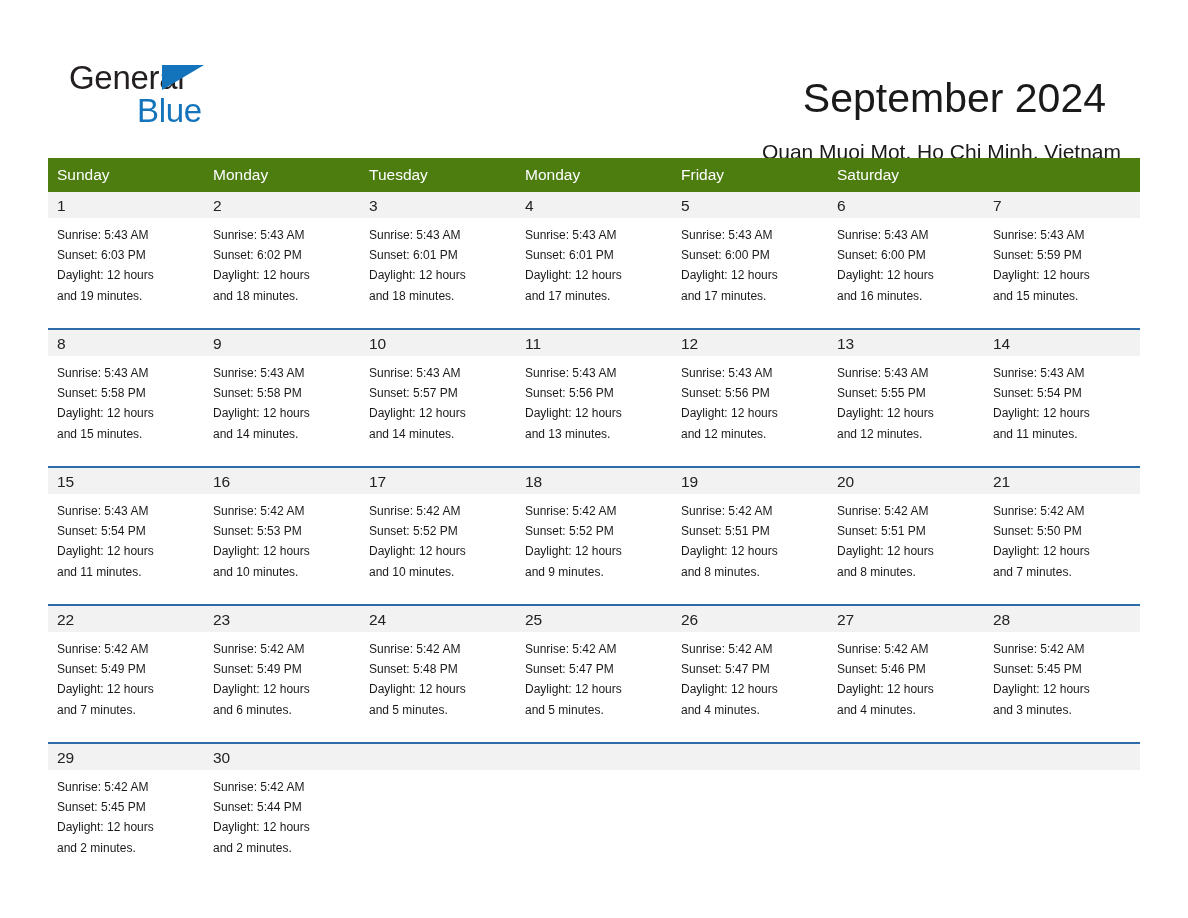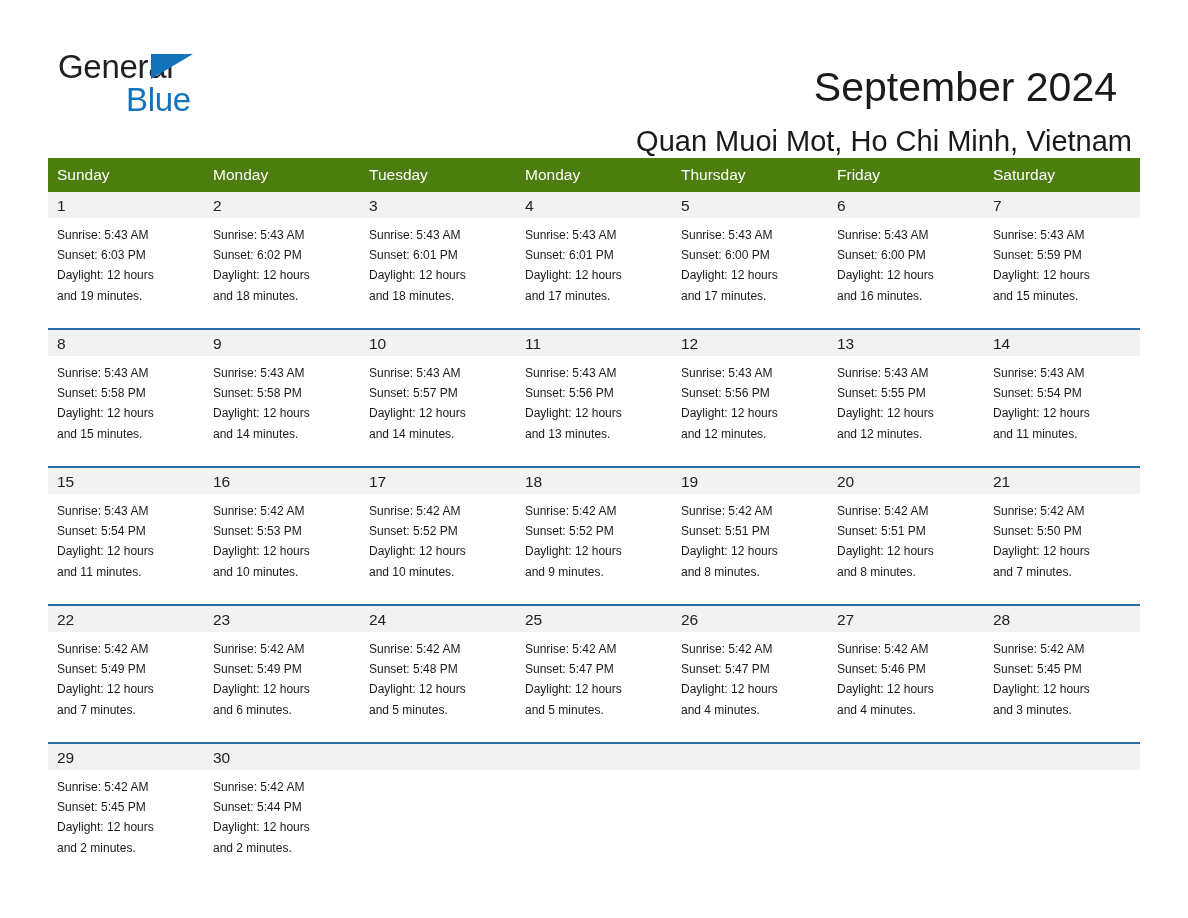--- a/index.html
+++ b/index.html
@@ -12,21 +12,21 @@
     height: 918px;
     font-family: "Liberation Sans", sans-serif;
     color: #000000;
     overflow: hidden;
   }
   .page {
     position: relative;
     width: 1188px;
     height: 800px;
     box-sizing: border-box;
-    padding: 0;
+    padding: 11px;
   }
 
   
   .header {
     position: relative;
     height: 115px;
     padding: 0 48px;
     box-sizing: border-box;
   }
   .logo {
@@ -72,21 +72,21 @@
   }
   .cal-title {
     font-size: 41px;
     line-height: 48px;
     color: #1a1a1a;
     font-weight: normal;
     margin: 15px;
     white-space: nowrap;
   }
   .cal-subtitle {
-    font-size: 29px;
+    font-size: 21px;
     line-height: 30px;
     color: #1a1a1a;
     margin: 8px 0 0 0;
     font-weight: normal;
     white-space: nowrap;
   }
 
   
   .calendar {
     position: absolute;
@@ -162,21 +162,20 @@
 
   </div>
 
   <div class="calendar">
 
     <div class="weekdays">
       <div class="weekday">Sunday</div>
       <div class="weekday">Monday</div>
       <div class="weekday">Tuesday</div>
       <div class="weekday">Monday</div>
-      <div class="weekday">Thursday</div>
       <div class="weekday">Friday</div>
       <div class="weekday">Saturday</div>
     </div>
 
     <div class="week first">
       <div class="day">
           <div class="day-num-band">1</div>
           <div class="day-body">
             <div>Sunrise: 5:43 AM</div>
             <div>Sunset: 6:03 PM</div>

